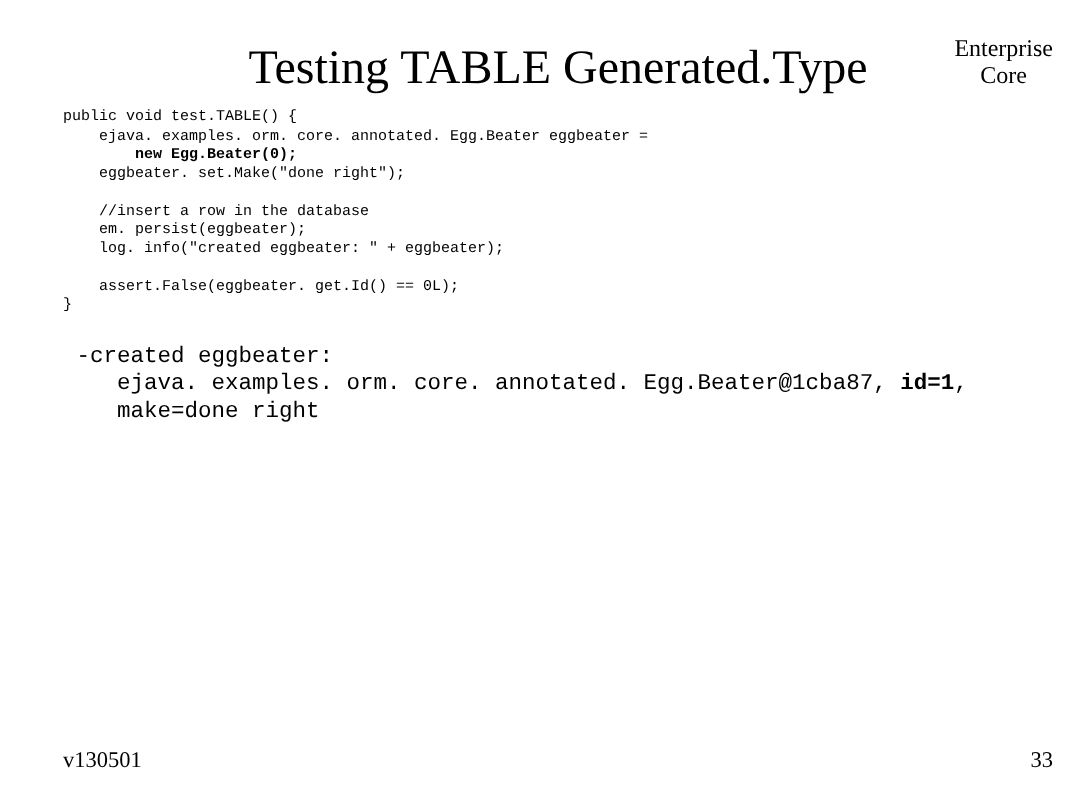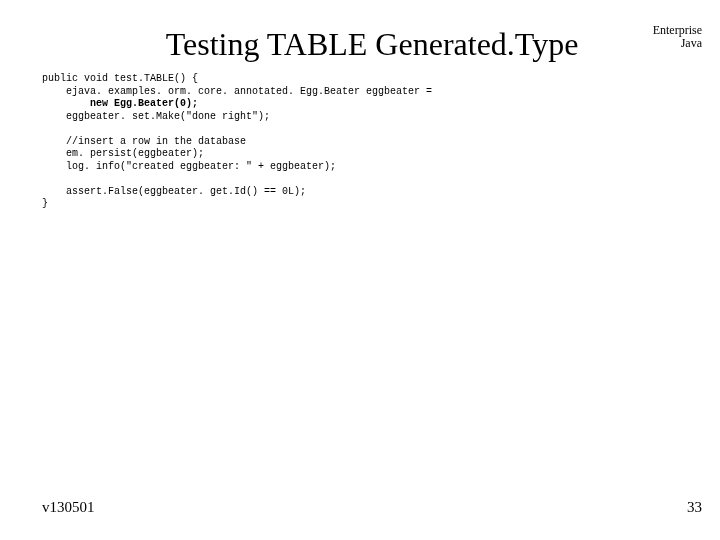--- a/index.html
+++ b/index.html
@@ -31,22 +31,22 @@
   .title {
     font-size: 32px;
     font-weight: normal;
     text-align: center;
     margin-top: 6px;
   }
   .corner-label {
     position: absolute;
     right: 0;
     top: 4px;
-    font-size: 12px;
-    text-align: right;
+    font-size: 16px;
+    text-align: center;
     line-height: 1.1;
   }
   .code-block {
     font-family: "Courier New", Courier, monospace;
     font-size: 10px;
     white-space: pre;
     line-height: 1.25;
     margin-top: 4px;
   }
   .code-block .bold { font-weight: bold; }
@@ -78,35 +78,38 @@
 </style>
 </head>
 <body>
 
 <div class="slide">
 
   <div class="header-row">
     <div class="title">Testing TABLE Generated.Type</div>
     <div class="corner-label">
       <span>Enterprise</span><br>
-      <span>Java</span>
+      <span>Core</span>
     </div>
   </div>
 
   <div class="code-block"><span>public void test.TABLE() {</span>
 <span>    ejava. examples. orm. core. annotated. Egg.Beater eggbeater =</span>
 <span>        </span><span class="bold">new Egg.Beater(0);</span>
 <span>    eggbeater. set.Make("done right");</span>
 <span></span>
 <span>    //insert a row in the database</span>
 <span>    em. persist(eggbeater);</span>
 <span>    log. info("created eggbeater: " + eggbeater);</span>
 <span></span>
 <span>    assert.False(eggbeater. get.Id() == 0L);</span>
 <span>}</span></div>
 
+  <div class="output-block"><span> -created eggbeater:</span>
+<span>    ejava. examples. orm. core. annotated. Egg.Beater@1cba87, </span><span class="bold">id=1</span><span>,</span>
+<span>    make=done right</span></div>
 
   <div class="footer">
     <span>v130501</span>
     <span>33</span>
   </div>
 
 </div>
 
 </body></html>

